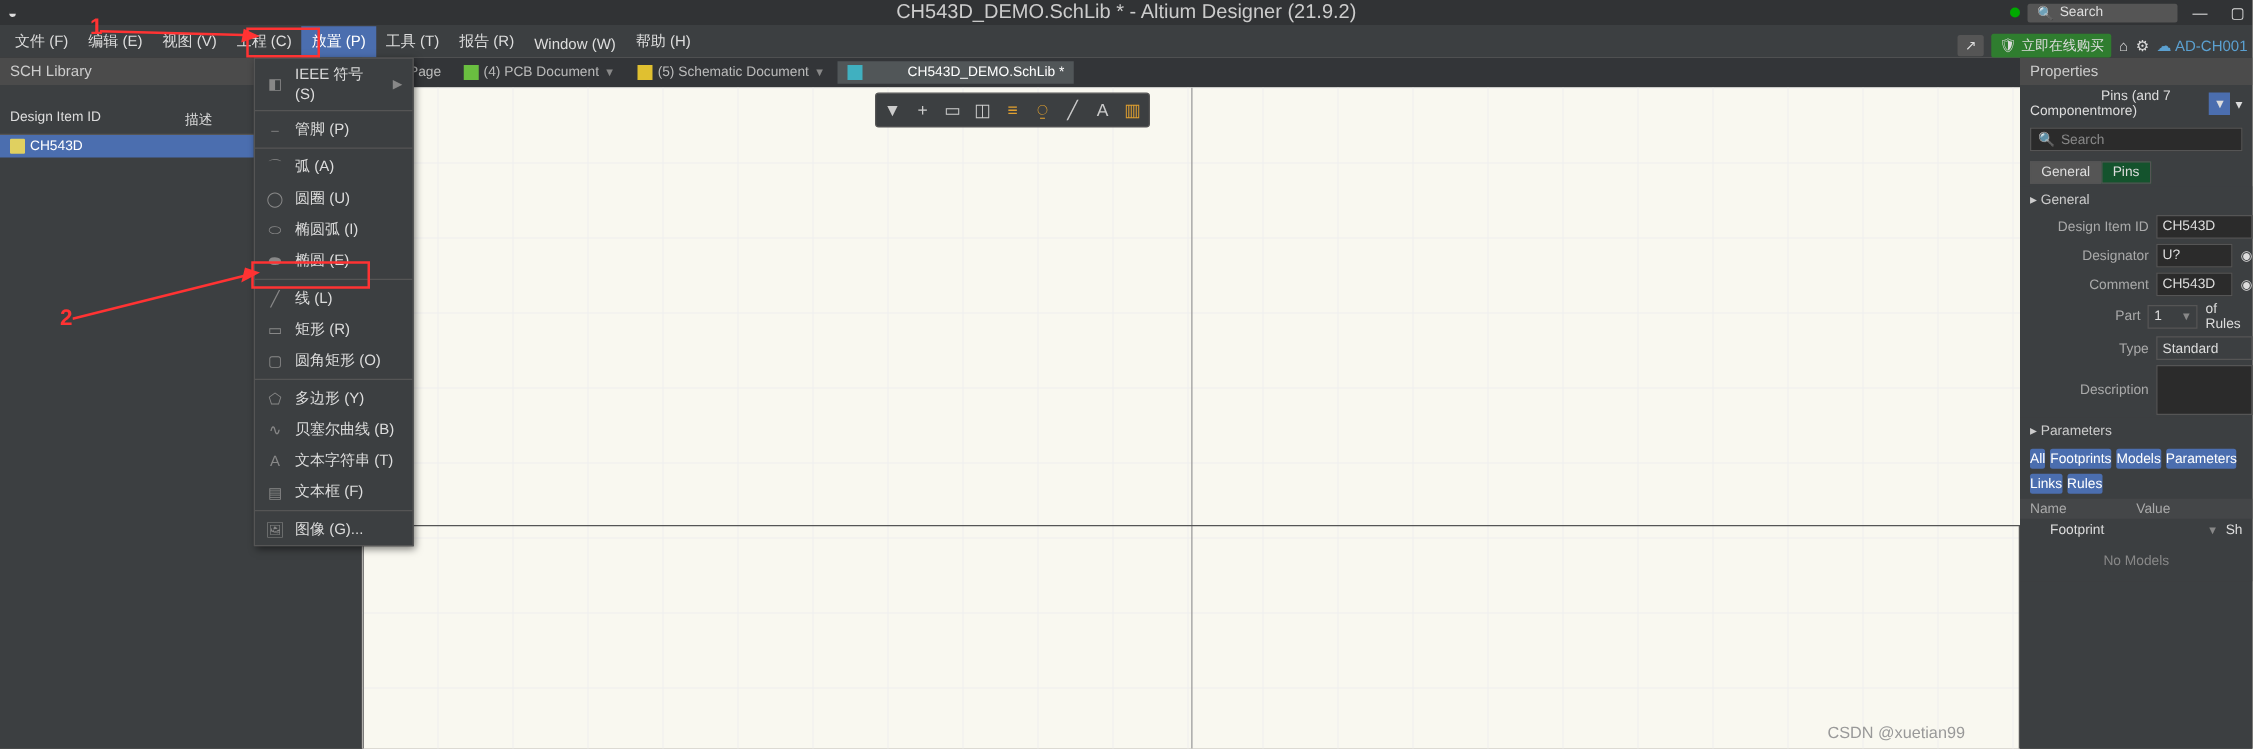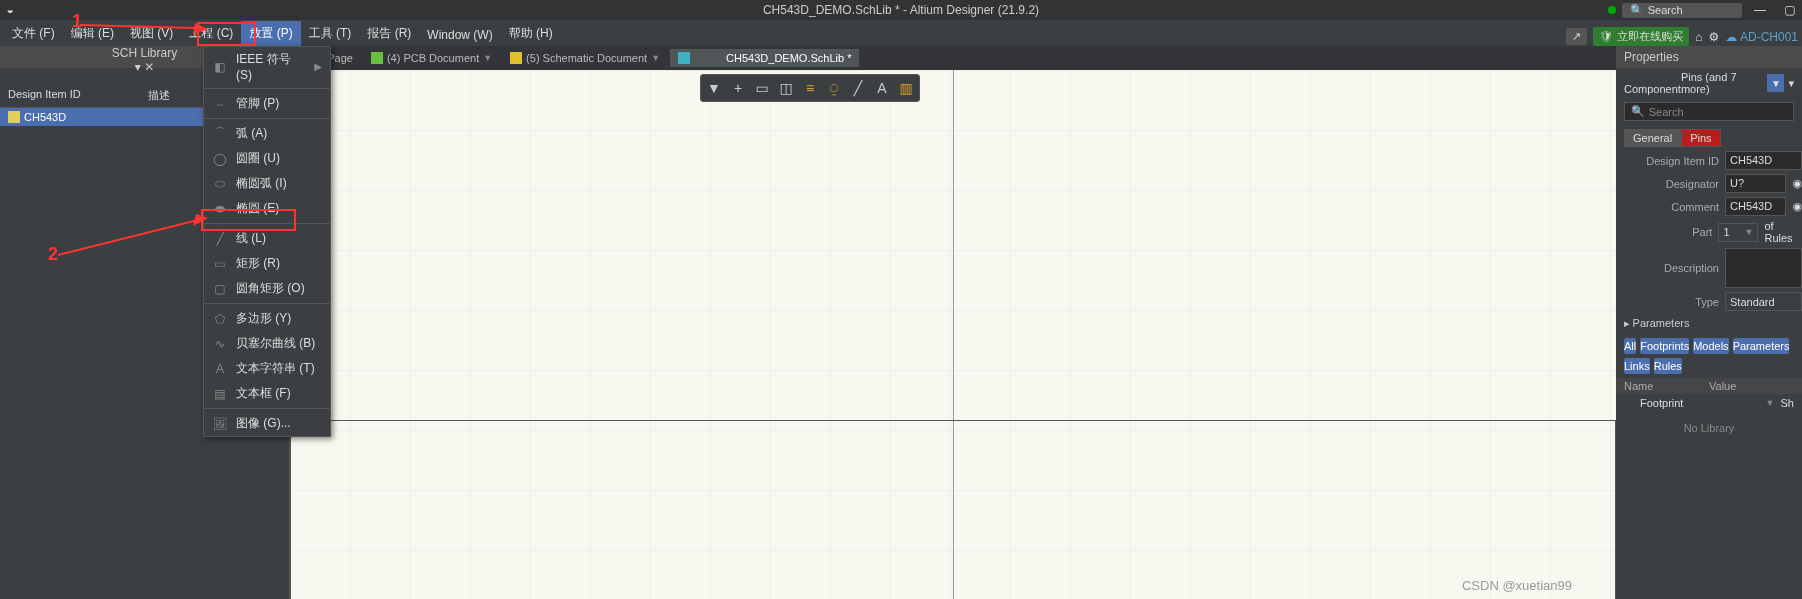--- a/index.html
+++ b/index.html
@@ -1,21 +1,21 @@
 <!DOCTYPE html>
 <html><head>
 <meta charset="utf-8">
 <style>
   * { box-sizing: border-box; margin: 0; padding: 0; font-family: "Microsoft YaHei", "Segoe UI", sans-serif; }
   body { background: #2a2a2a; color: #ddd; font-size: 12px; overflow: hidden; width: 1802px; height: 599px; position: relative; }
   
   
   .titlebar { height: 20px; background: #313335; display: flex; align-items: center; position: relative; }
   .titlebar .logo { width: 20px; height: 20px; display: flex; align-items: center; justify-content: center; }
-  .titlebar .title { position: absolute; left: 50%; transform: translateX(-50%); color: #ccc; font-size: 12px; }
+  .titlebar .title { position: absolute; left: 50%; transform: translateX(-50%); color: #ccc; font-size: 16px; }
   .titlebar .right { position: absolute; right: 0; display: flex; align-items: center; height: 100%; gap: 6px; }
   .titlebar .search-box { background: #555; padding: 1px 8px; border-radius: 2px; display: flex; align-items: center; gap: 4px; font-size: 11px; width: 120px; }
   .titlebar .dot { width: 8px; height: 8px; background: #0a0; border-radius: 50%; }
   .titlebar .winbtn { width: 24px; text-align: center; cursor: pointer; }
 
   
   .menubar { height: 26px; background: #3c3f41; display: flex; align-items: flex-end; padding: 0 4px; position: relative; }
   .menubar .item { padding: 4px 8px; cursor: pointer; color: #ddd; font-size: 12px; }
   .menubar .item.active { background: #4b6eaf; color: #fff; }
   .menubar .right { position: absolute; right: 4px; display: flex; align-items: center; gap: 6px; }
@@ -27,21 +27,21 @@
   
   .panel-title { height: 22px; background: #4b4b4b; display: flex; align-items: center; padding: 0 8px; font-size: 12px; color: #ccc; justify-content: space-between; }
 
   
   .main { display: flex; height: calc(100% - 46px); }
   .left-panel { width: 290px; background: #3c3f41; display: flex; flex-direction: column; border-right: 1px solid #555; }
   .center-panel { flex: 1; display: flex; flex-direction: column; background: #f9f8f0; }
   .right-panel { width: 186px; background: #3c3f41; display: flex; flex-direction: column; }
 
   
-  .left-panel .panel-title { background: #4b4b4b; flex-direction: column; }
+  .left-panel .panel-title { background: #4b4b4b; }
   .left-panel .header-row { padding: 4px 8px; display: flex; border-bottom: 1px solid #555; background: #3c3f41; font-size: 11px; }
   .left-panel .header-row .col1 { width: 140px; }
   .left-panel .list-row { padding: 3px 8px; display: flex; align-items: center; gap: 4px; background: #4b6eaf; color: #fff; font-size: 11px; }
   .left-panel .list-row .icon { width: 12px; height: 12px; background: #e0d060; border-radius: 1px; }
 
   
   .dropdown { position: absolute; left: 203px; top: 46px; width: 128px; background: #3c3f41; border: 1px solid #555; box-shadow: 2px 2px 6px rgba(0,0,0,.5); z-index: 100; }
   .dropdown .row { display: flex; align-items: center; padding: 4px 8px; font-size: 12px; color: #ddd; cursor: pointer; gap: 8px; }
   .dropdown .row .icon { width: 16px; height: 16px; display: flex; align-items: center; justify-content: center; color: #888; }
   .dropdown .row .label { flex: 1; }
@@ -73,21 +73,21 @@
 
   
   .right-panel .panel-title { background: #4b4b4b; }
   .right-panel .section { background: #3c3f41; }
   .right-panel .section-head { padding: 4px 8px; font-size: 11px; color: #ccc; cursor: pointer; }
   .right-panel .prop-row { display: flex; align-items: center; padding: 2px 0 2px 8px; gap: 6px; font-size: 11px; }
   .right-panel .prop-row .label { width: 95px; text-align: right; color: #aaa; }
   .right-panel .prop-row .value { flex: 1; background: #2b2b2b; border: 1px solid #555; padding: 2px 4px; color: #ddd; height: 19px; }
   .right-panel .prop-row .ro { background: #3c3f41; border: 1px solid #555; display:flex; align-items:center; }
   .right-panel .tabs { display: flex; gap: 0; margin: 4px 8px 2px; }
-  .right-panel .tabs .tab { padding: 2px 8px; font-size: 11px; border: 1px solid #555; cursor: pointer; background: #b91c1c; }
+  .right-panel .tabs .tab { padding: 2px 8px; font-size: 11px; border: 1px solid #555; cursor: pointer; background: #14532d; }
   .right-panel .tabs .tab.active { background: #555; }
   .right-panel .search { margin: 4px 8px; background: #2b2b2b; border: 1px solid #555; padding: 2px 6px; font-size: 11px; color: #888; display: flex; align-items: center; gap: 4px; }
   .right-panel .param-btns { display: flex; flex-wrap: wrap; gap: 4px; padding: 4px 8px; }
   .right-panel .param-btns .pbtn { background: #4b6eaf; color: #fff; padding: 2px 0; font-size: 11px; border-radius: 2px; cursor: pointer; }
   .right-panel .table-head { display: flex; padding: 2px 8px; font-size: 11px; color: #aaa; background: #444648; }
   .right-panel .table-head > div { flex: 1; }
   .right-panel .no-models { text-align: center; color: #888; padding: 10px; font-size: 11px; }
   .right-panel .mode-row { padding: 3px 8px; font-size: 11px; display: flex; align-items: center; gap: 6px; }
   .right-panel .mode-row .tri { color: #888; font-size: 9px; }
   .right-panel .topline { display:flex; align-items:flex-end; justify-content:space-between; padding:3px 8px; font-size:11px; }
@@ -203,20 +203,21 @@
     </div>
     <div class="search">
       <span>🔍</span>
       <span>Search</span>
     </div>
     <div class="tabs">
       <div class="tab active">General</div>
       <div class="tab">Pins</div>
     </div>
     <div class="section">
+      <div class="section-head">▸ <span>General</span></div>
       <div class="prop-row">
         <div class="label">Design Item ID</div>
         <div class="value">CH543D</div>
       </div>
       <div class="prop-row">
         <div class="label">Designator</div>
         <div class="value">U?</div>
         <span>◉</span>
       </div>
       <div class="prop-row">
@@ -226,28 +227,28 @@
       </div>
       <div class="prop-row">
         <div class="label">Part</div>
         <div class="value ro" style="width:40px;flex:0 0 40px;">
           <span>1</span>
           <span style="margin-left:auto;font-size:9px;color:#888">▼</span>
         </div>
         <span>of Rules</span>
       </div>
       <div class="prop-row">
-        <div class="label">Description</div>
-        <div class="value" style="height:40px"></div>
-      </div>
-      <div class="prop-row">
         <div class="label">Type</div>
         <div class="value ro">
             <span>Standard</span>
           </div>
+      </div>
+      <div class="prop-row">
+        <div class="label">Description</div>
+        <div class="value" style="height:40px"></div>
       </div>
     </div>
     <div class="section">
       <div class="section-head">▸ <span>Parameters</span></div>
       <div class="param-btns">
         <div class="pbtn">All</div>
         <div class="pbtn">Footprints</div>
         <div class="pbtn">Models</div>
         <div class="pbtn">Parameters</div>
         <div class="pbtn">Links</div>
@@ -256,21 +257,21 @@
       <div class="table-head">
         <div>Name</div>
         <div>Value</div>
       </div>
       <div class="mode-row">
         <span style="width:10px"></span>
         <span style="flex:1">Footprint</span>
         <span class="tri">▼</span>
         <span>Sh</span>
       </div>
-      <div class="no-models">No Library</div>
+      <div class="no-models">No Models</div>
     </div>
   </div>
 </div>
 
 <div class="float-toolbar">
   <div class="btn">▼</div>
   <div class="btn">+</div>
   <div class="btn">▭</div>
   <div class="btn">◫</div>
   <div class="btn amber">≡</div>

